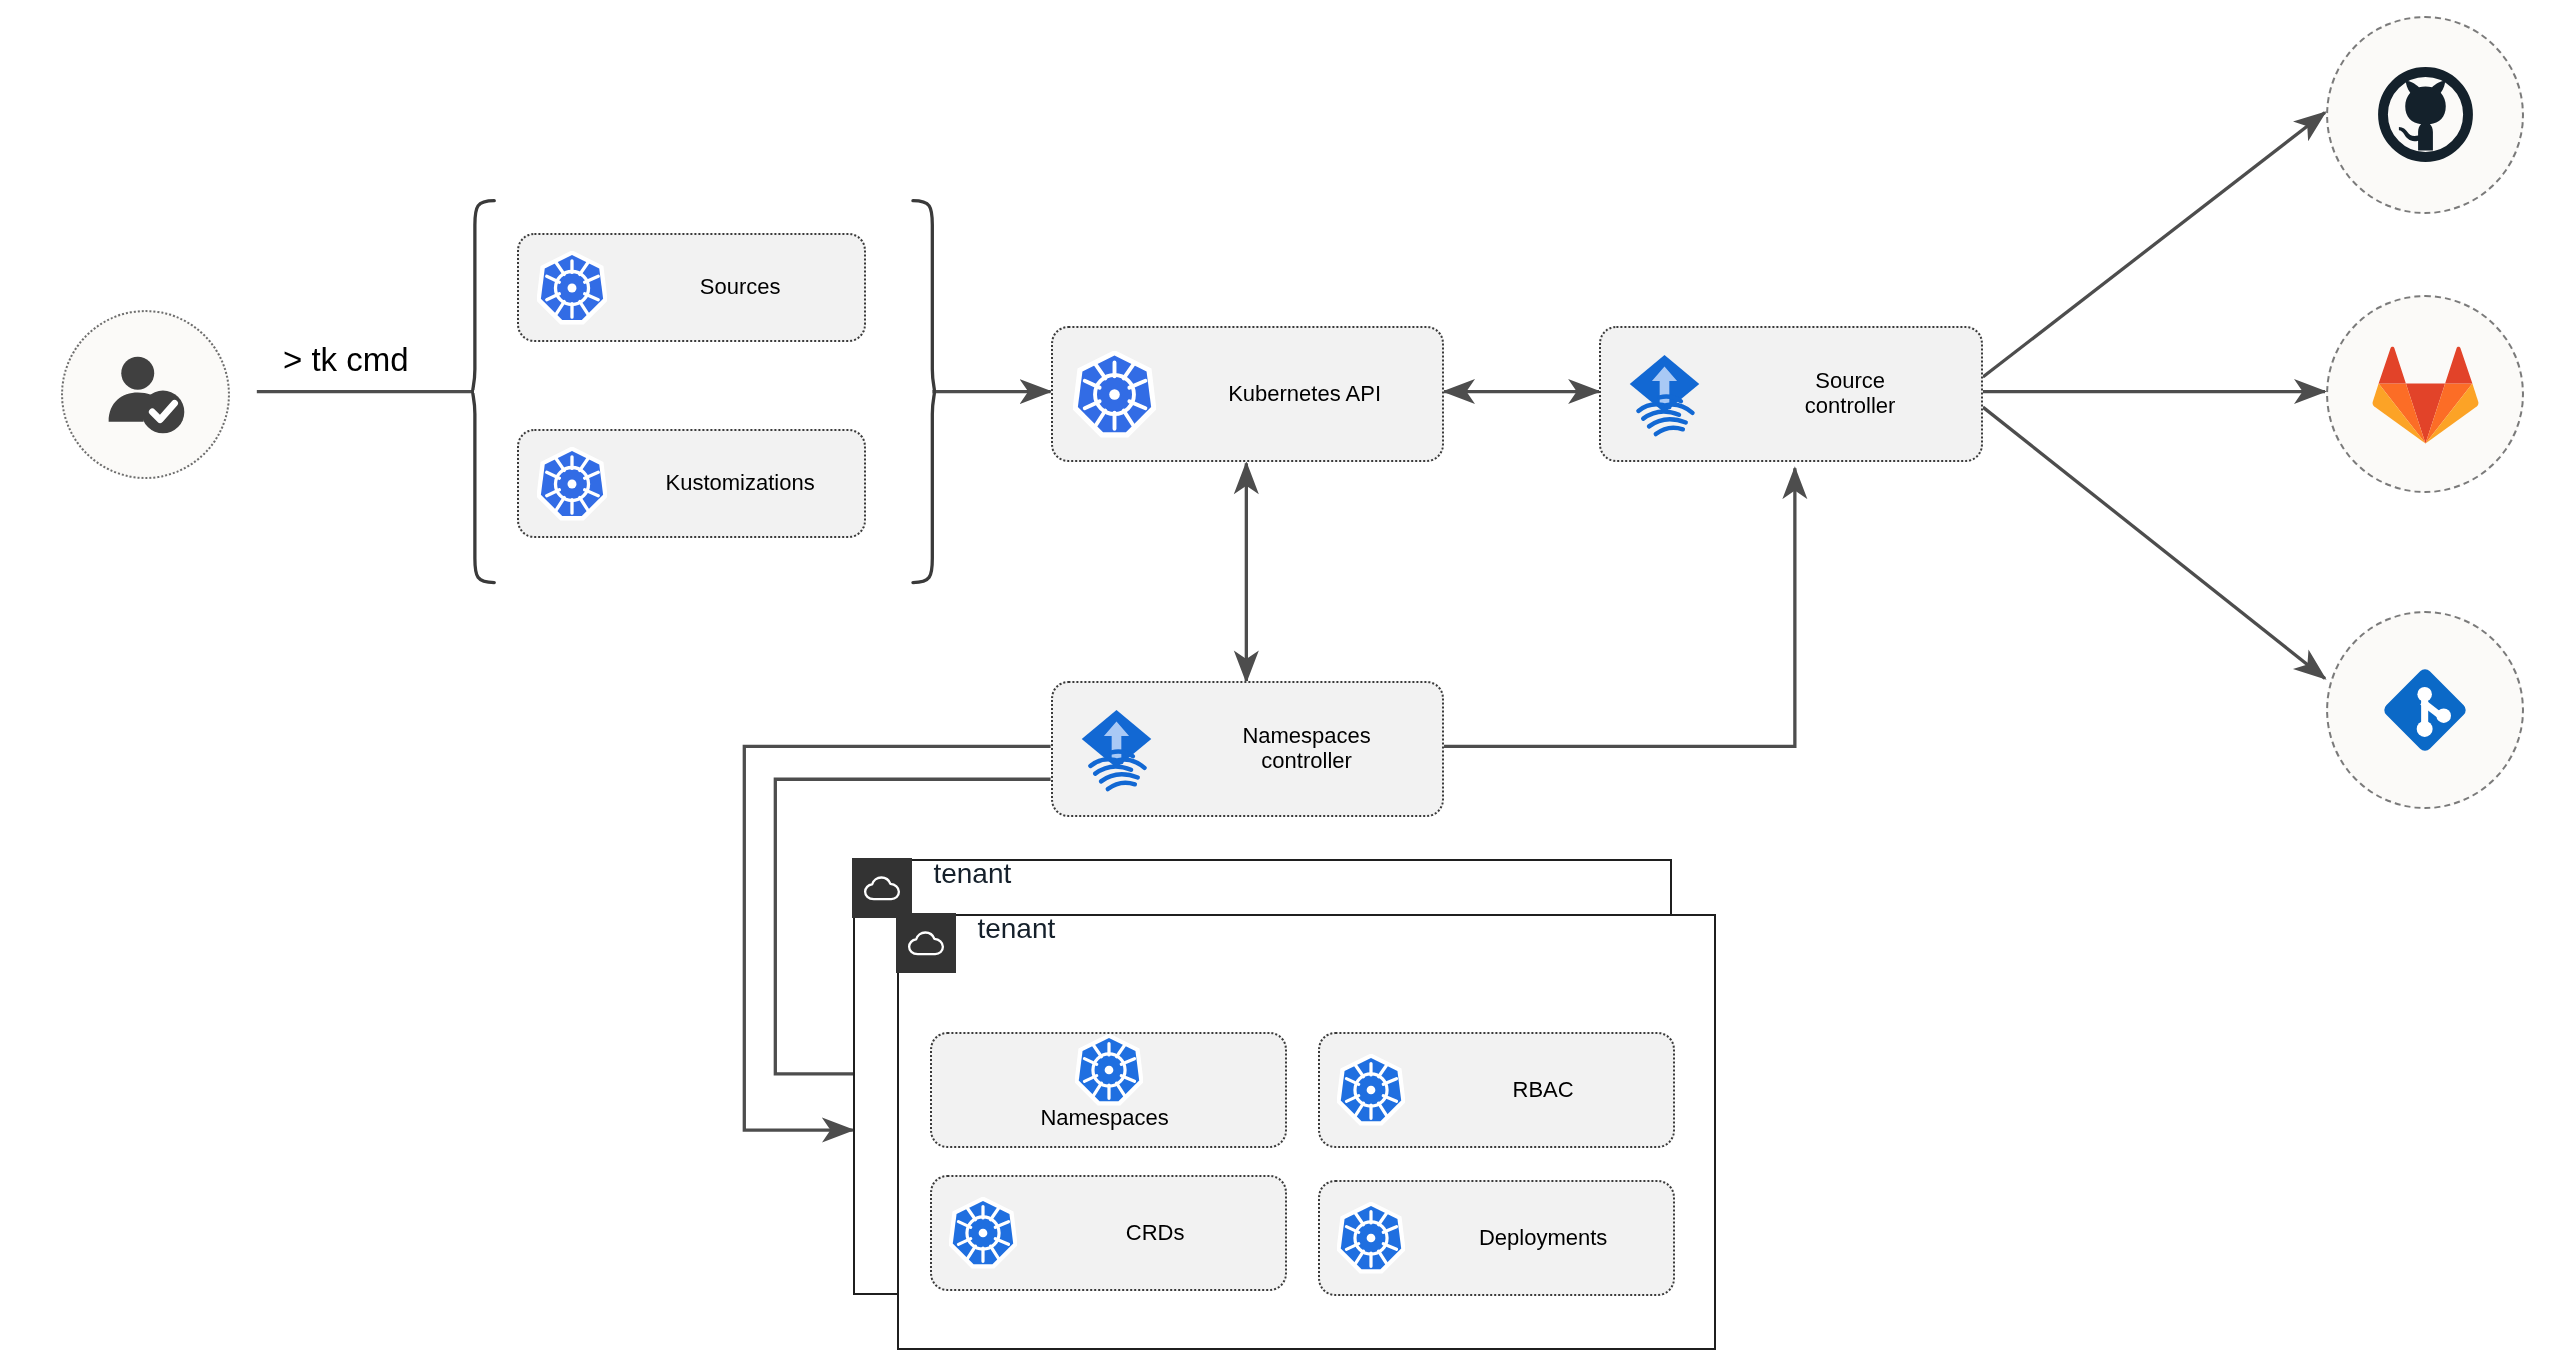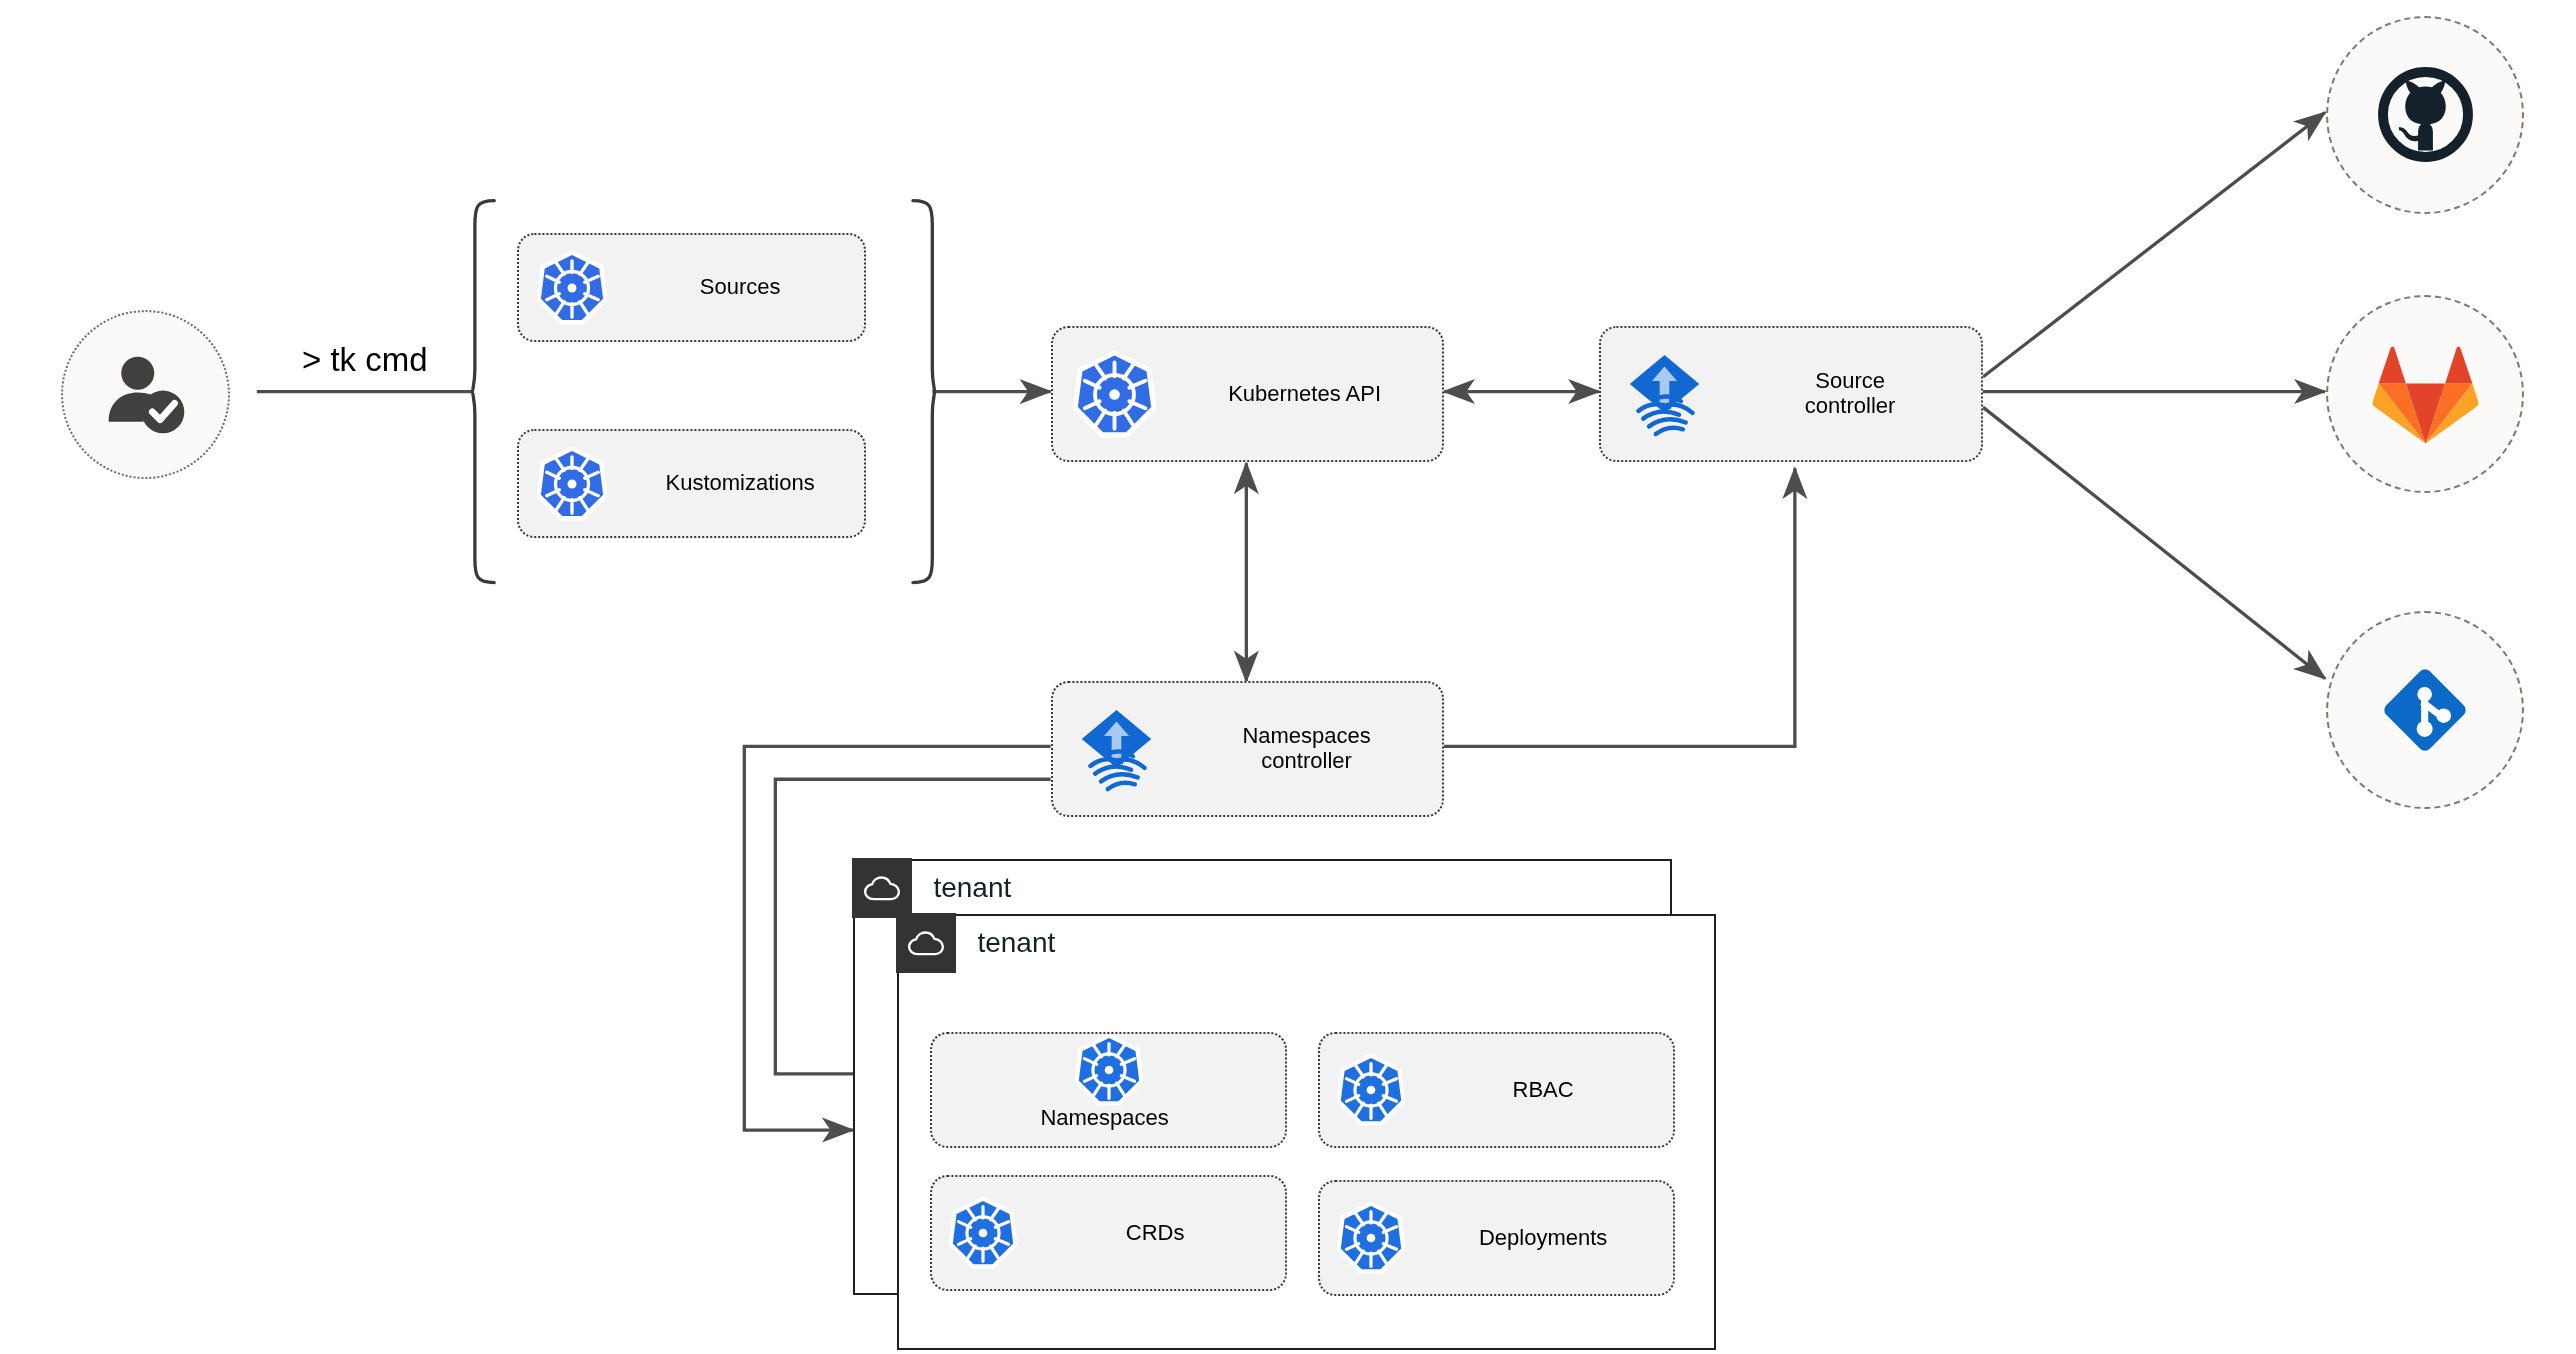--- a/index.html
+++ b/index.html
@@ -75,21 +75,21 @@
     position:absolute;
     background:#ffffff;
     border:2.9px solid #1f1f1f;
     box-sizing:border-box;
   }
   .tenant-head{
     position:absolute;
     left:-2.9px; top:-2.9px;
     height:60px;
     display:flex;
-    align-items:center;
+    align-items:flex-start;
   }
   .tenant-badge{
     width:60px; height:60px;
     background:#333333;
     display:flex;
     align-items:center;
     justify-content:center;
     flex:0 0 auto;
   }
   .tenant-name{
@@ -148,21 +148,21 @@
   <div class="circ dotted" style="left:61px; top:310px; width:165px; height:165px;">
     <svg width="97" height="97" viewBox="0 0 100 100">
       <circle cx="42" cy="28" r="17" fill="#404040"></circle>
       <path d="M12 78 C12 58 26 48 42 48 C52 48 60 51 66 57 L60 60
                C54 62 50 66 48 71 L48 78 Z" fill="#404040"></path>
       <circle cx="68" cy="68" r="22" fill="#404040"></circle>
       <path d="M57 68 L65 76 L80 59" stroke="#ffffff" stroke-width="7" fill="none" stroke-linecap="round" stroke-linejoin="round"></path>
     </svg>
   </div>
 
-  <div class="cmd" style="left:302px; top:341px;text-align:right;">&gt; tk cmd</div>
+  <div class="cmd" style="left:283px; top:341px;text-align:right;">&gt; tk cmd</div>
 
   <div class="node chip" style="left:517px; top:233px; width:349px; height:109px;">
     <span class="ico" style="width:105px;">
       <svg width="70" height="74" viewBox="0 0 72 76">
         <path d="M36 2 L66 17 L70 50 L47 73 L25 73 L2 50 L6 17 Z" fill="#ffffff" stroke="#ffffff" stroke-width="5"></path>
         <path d="M36 4 L64 18 L68 49 L46 71 L26 71 L4 49 L8 18 Z" fill="#326CE5"></path>
         <g stroke="#ffffff" stroke-width="3.4" fill="none" stroke-linecap="round">
           <circle cx="36" cy="38" r="17"></circle>
           <path d="M36 10 L36 22 M36 54 L36 68
                    M10 26 L23 32 M49 44 L63 50

